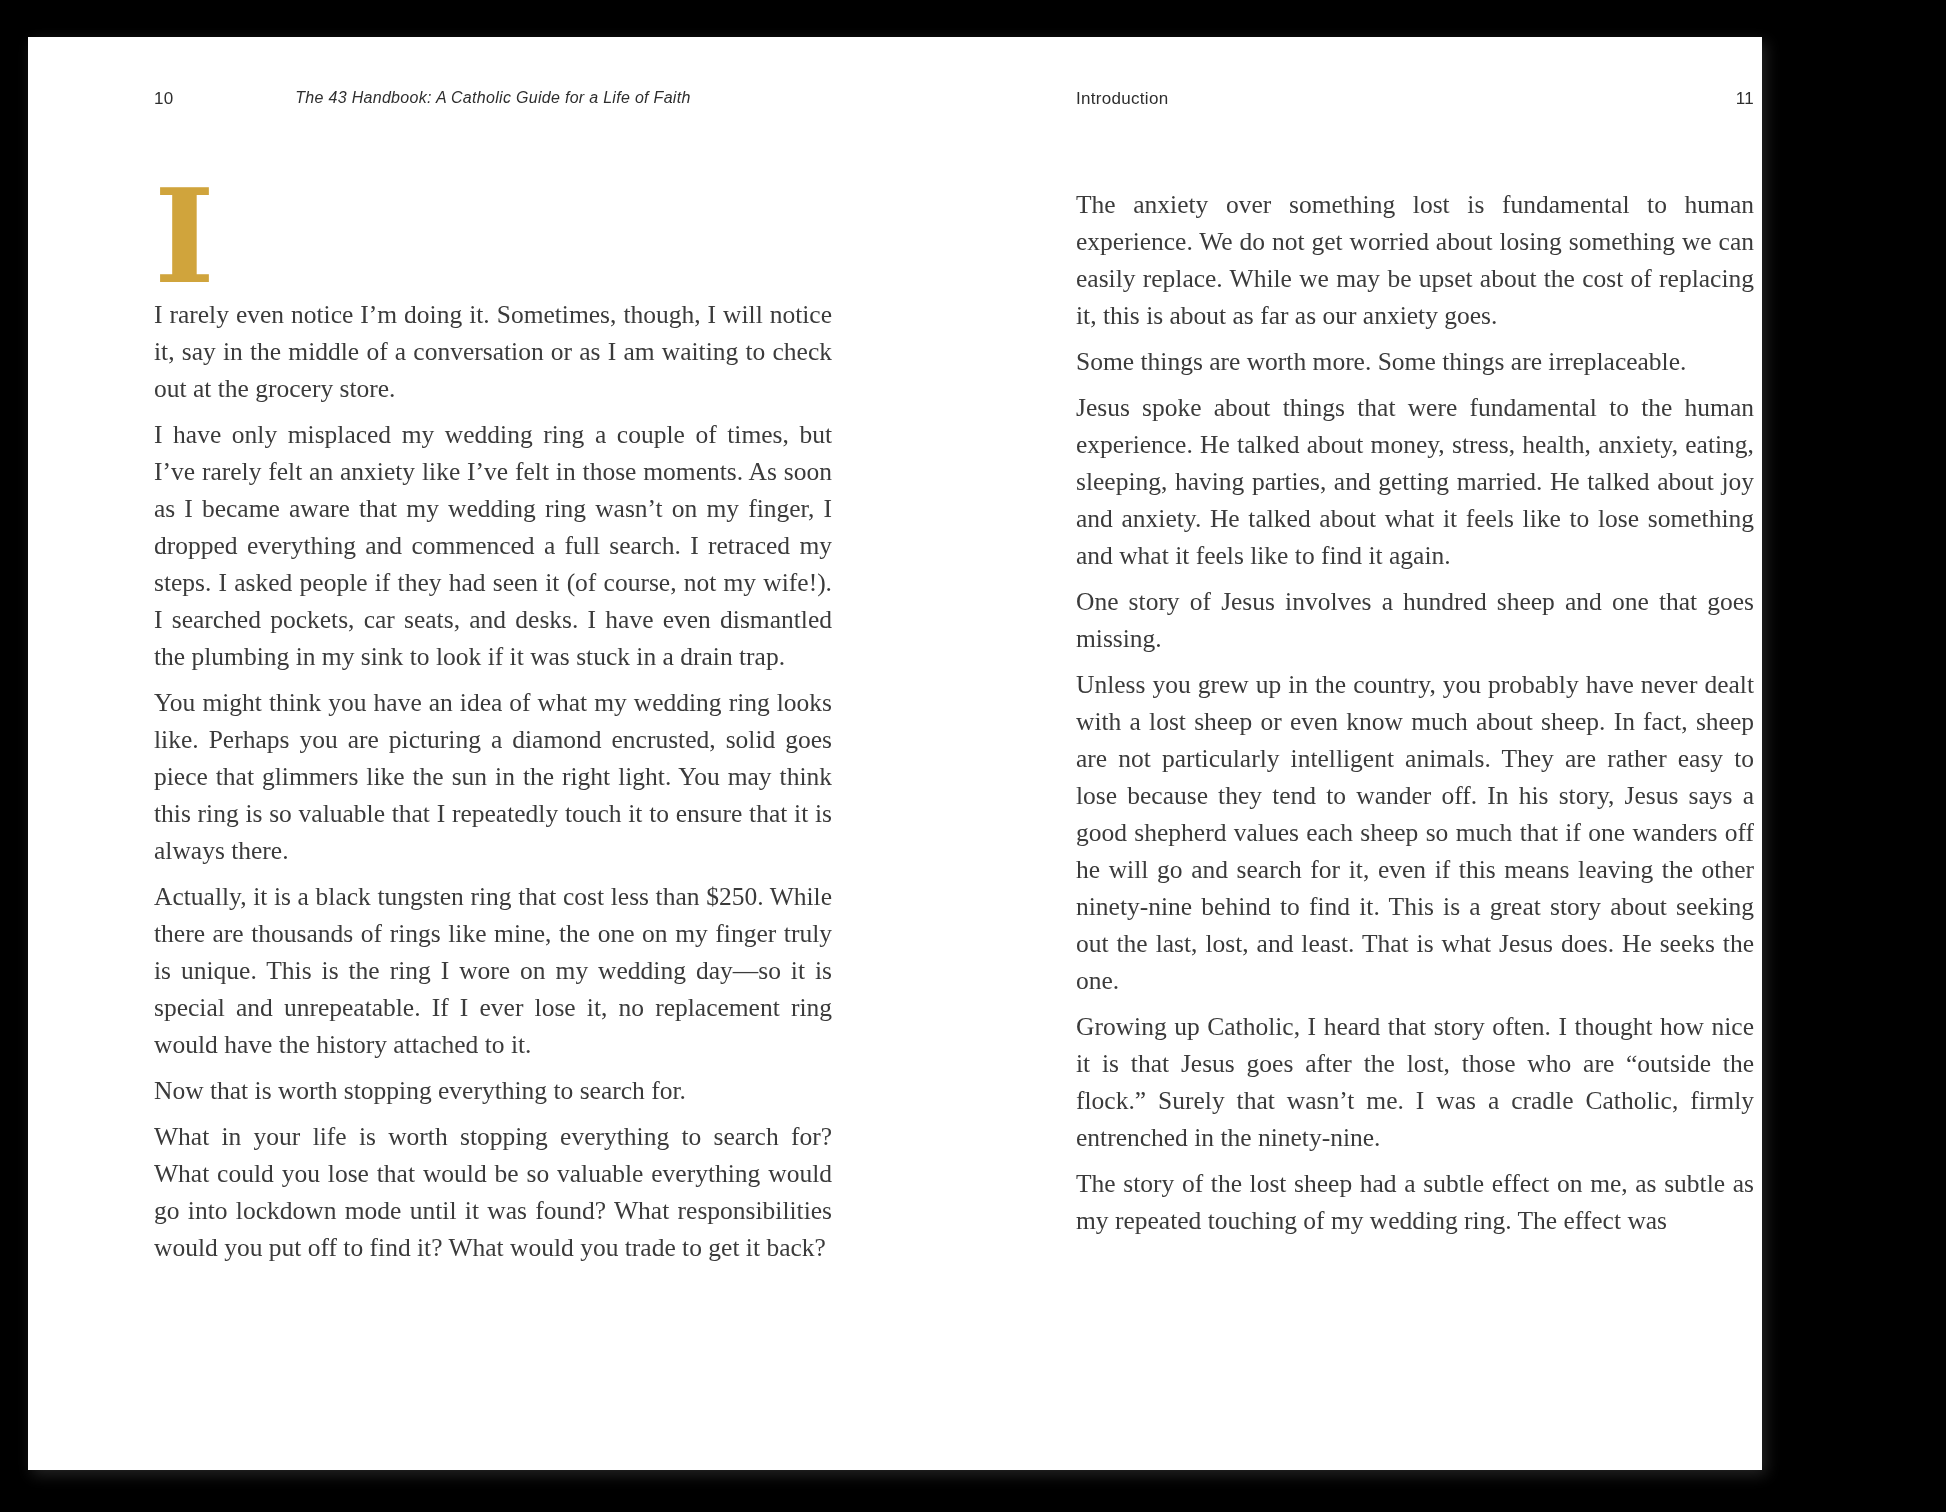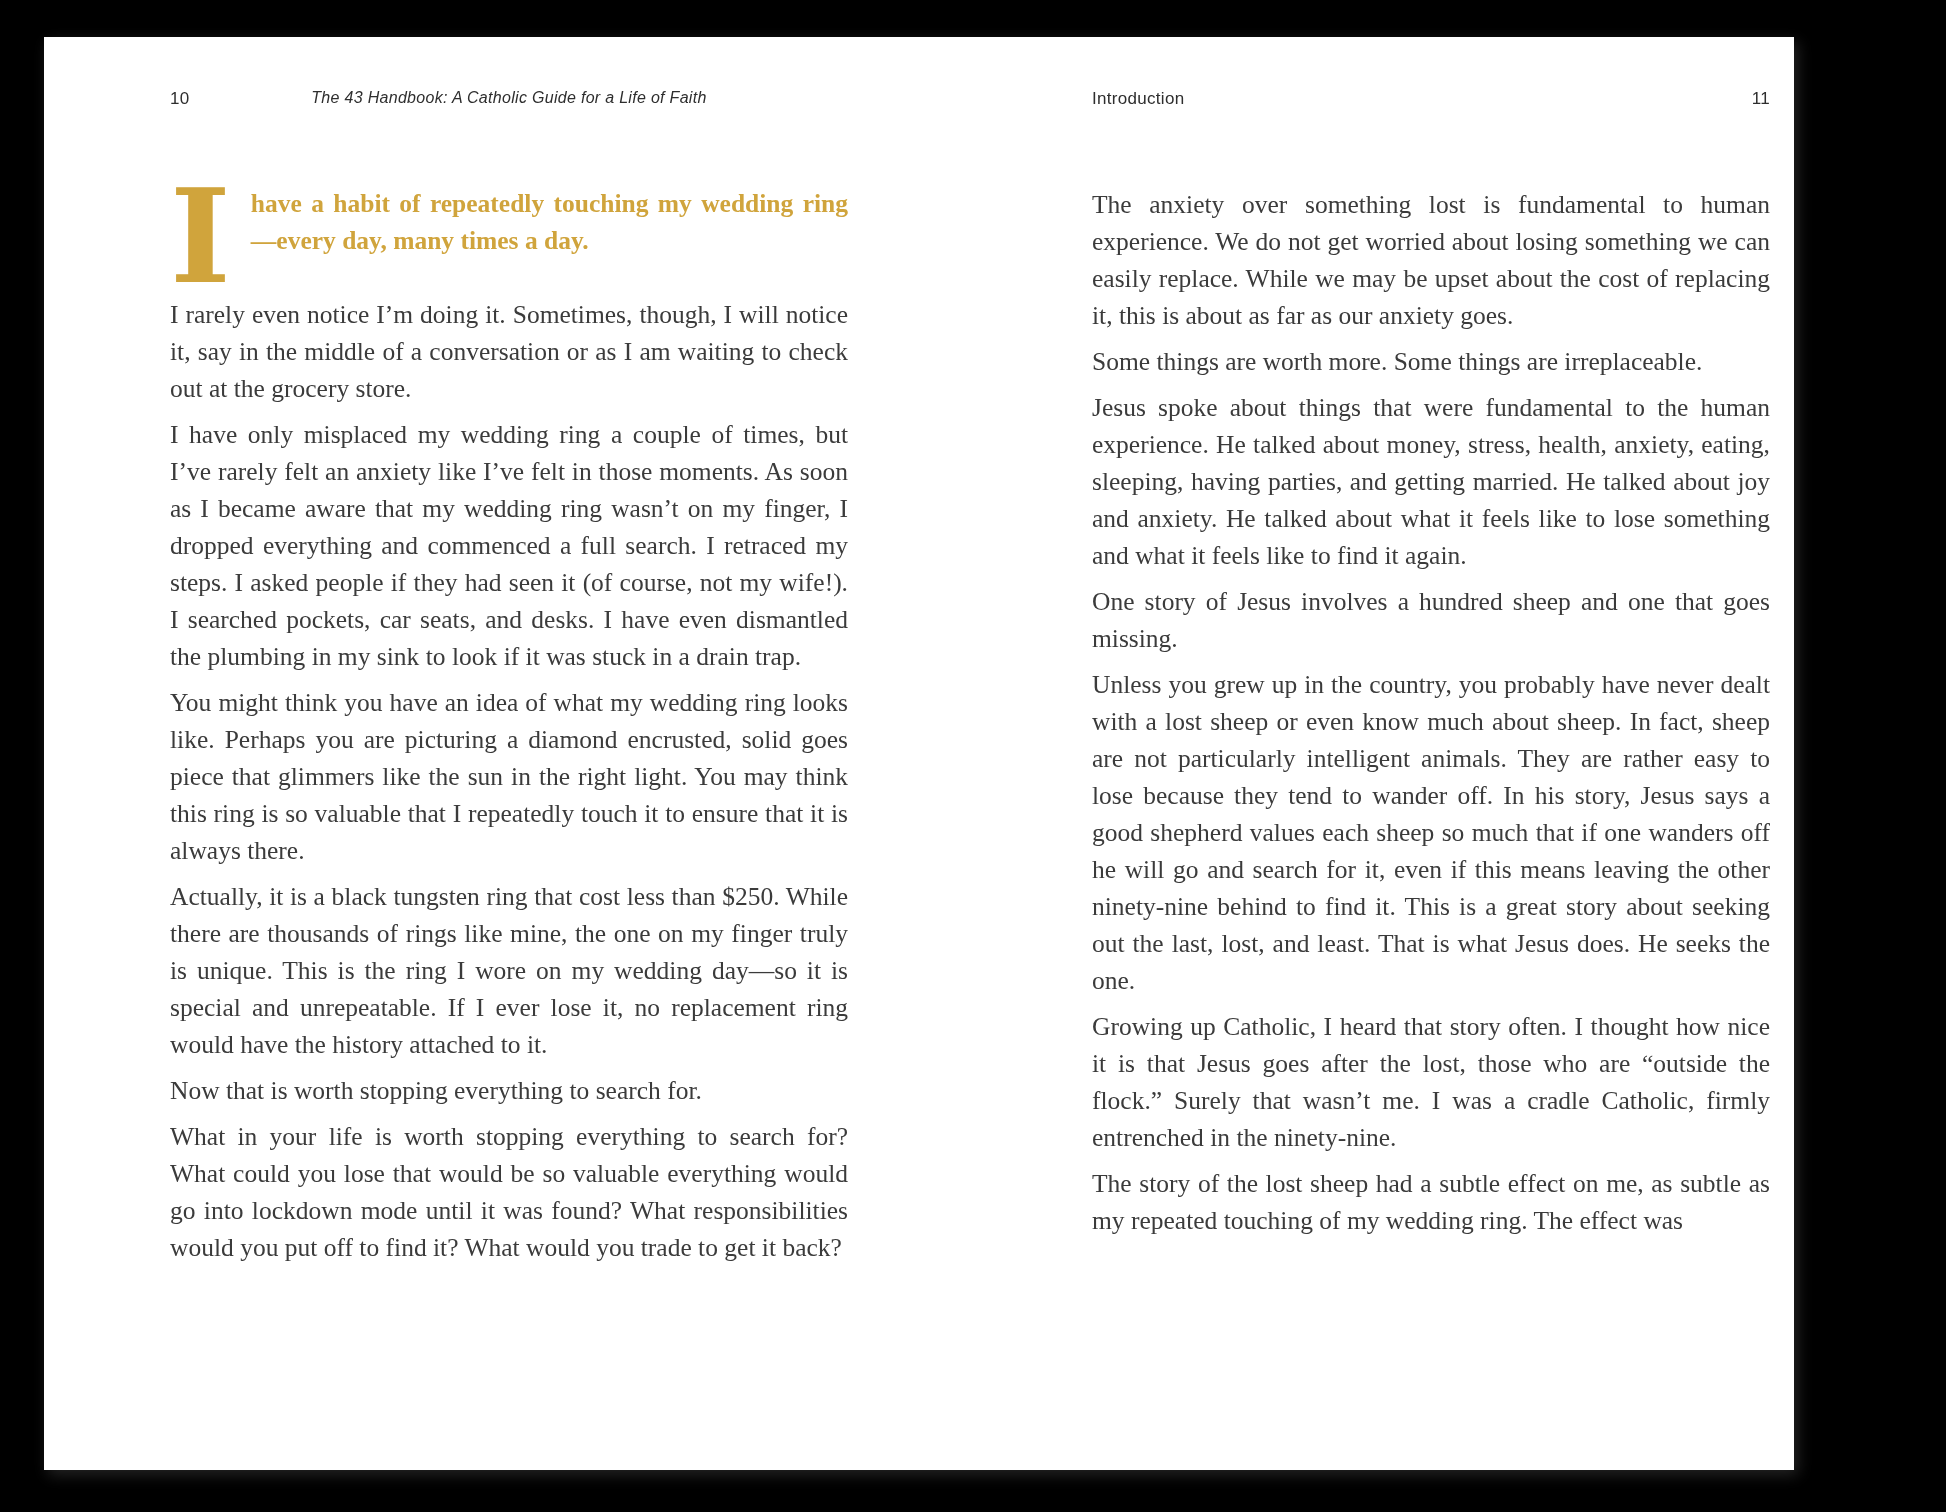--- a/index.html
+++ b/index.html
@@ -12,27 +12,26 @@
     font-family: "Liberation Serif", serif;
   }
   .frame {
     position: relative;
     width: 1946px;
     height: 1512px;
     background: var(--frame, #000);
   }
   .spread {
     position: absolute;
-    left: 44px;
+    left: 28px;
     top: 37px;
     width: 1734px;
     height: 1433px;
     background: var(--page, #fff);
     box-shadow: 4px 5px 14px rgba(130,130,130,0.28);
-    padding-left: 16px;
   }
   .page {
     position: absolute;
     top: 0;
     width: 928px;
     height: 100%;
   }
   .page-left  { left: 0; }
   .page-right { left: 928px; }
 
@@ -100,21 +99,21 @@
 
 <div class="frame">
   <div class="spread">
 
     <section class="page page-left">
       <header class="running-head-row">
         <span class="folio">10</span>
         <span class="head-title">The 43 Handbook: A Catholic Guide for a Life of Faith</span>
       </header>
       <div class="body-col">
-        <p class="lede"><span class="drop-cap">I</span><span>have a habit of repeatedly touching my wedding ring—every day, many times a day.</span></p>
+        <p class="lede"><span class="drop-cap">I</span></p>
         <p>I rarely even notice I’m doing it. Sometimes, though, I will notice it, say in the middle of a conversation or as I am waiting to check out at the grocery store.</p>
         <p>I have only misplaced my wedding ring a couple of times, but I’ve rarely felt an anxiety like I’ve felt in those moments. As soon as I became aware that my wedding ring wasn’t on my finger, I dropped everything and commenced a full search. I retraced my steps. I asked people if they had seen it (of course, not my wife!). I searched pockets, car seats, and desks. I have even dismantled the plumbing in my sink to look if it was stuck in a drain trap.</p>
         <p>You might think you have an idea of what my wedding ring looks like. Perhaps you are picturing a diamond encrusted, solid goes piece that glimmers like the sun in the right light. You may think this ring is so valuable that I repeatedly touch it to ensure that it is always there.</p>
         <p>Actually, it is a black tungsten ring that cost less than $250. While there are thousands of rings like mine, the one on my finger truly is unique. This is the ring I wore on my wedding day—so it is special and unrepeatable. If I ever lose it, no replacement ring would have the history attached to it.</p>
         <p>Now that is worth stopping everything to search for.</p>
         <p>What in your life is worth stopping everything to search for? What could you lose that would be so valuable everything would go into lockdown mode until it was found? What responsibilities would you put off to find it? What would you trade to get it back?</p>
       </div>
     </section>
 
     <section class="page page-right">

